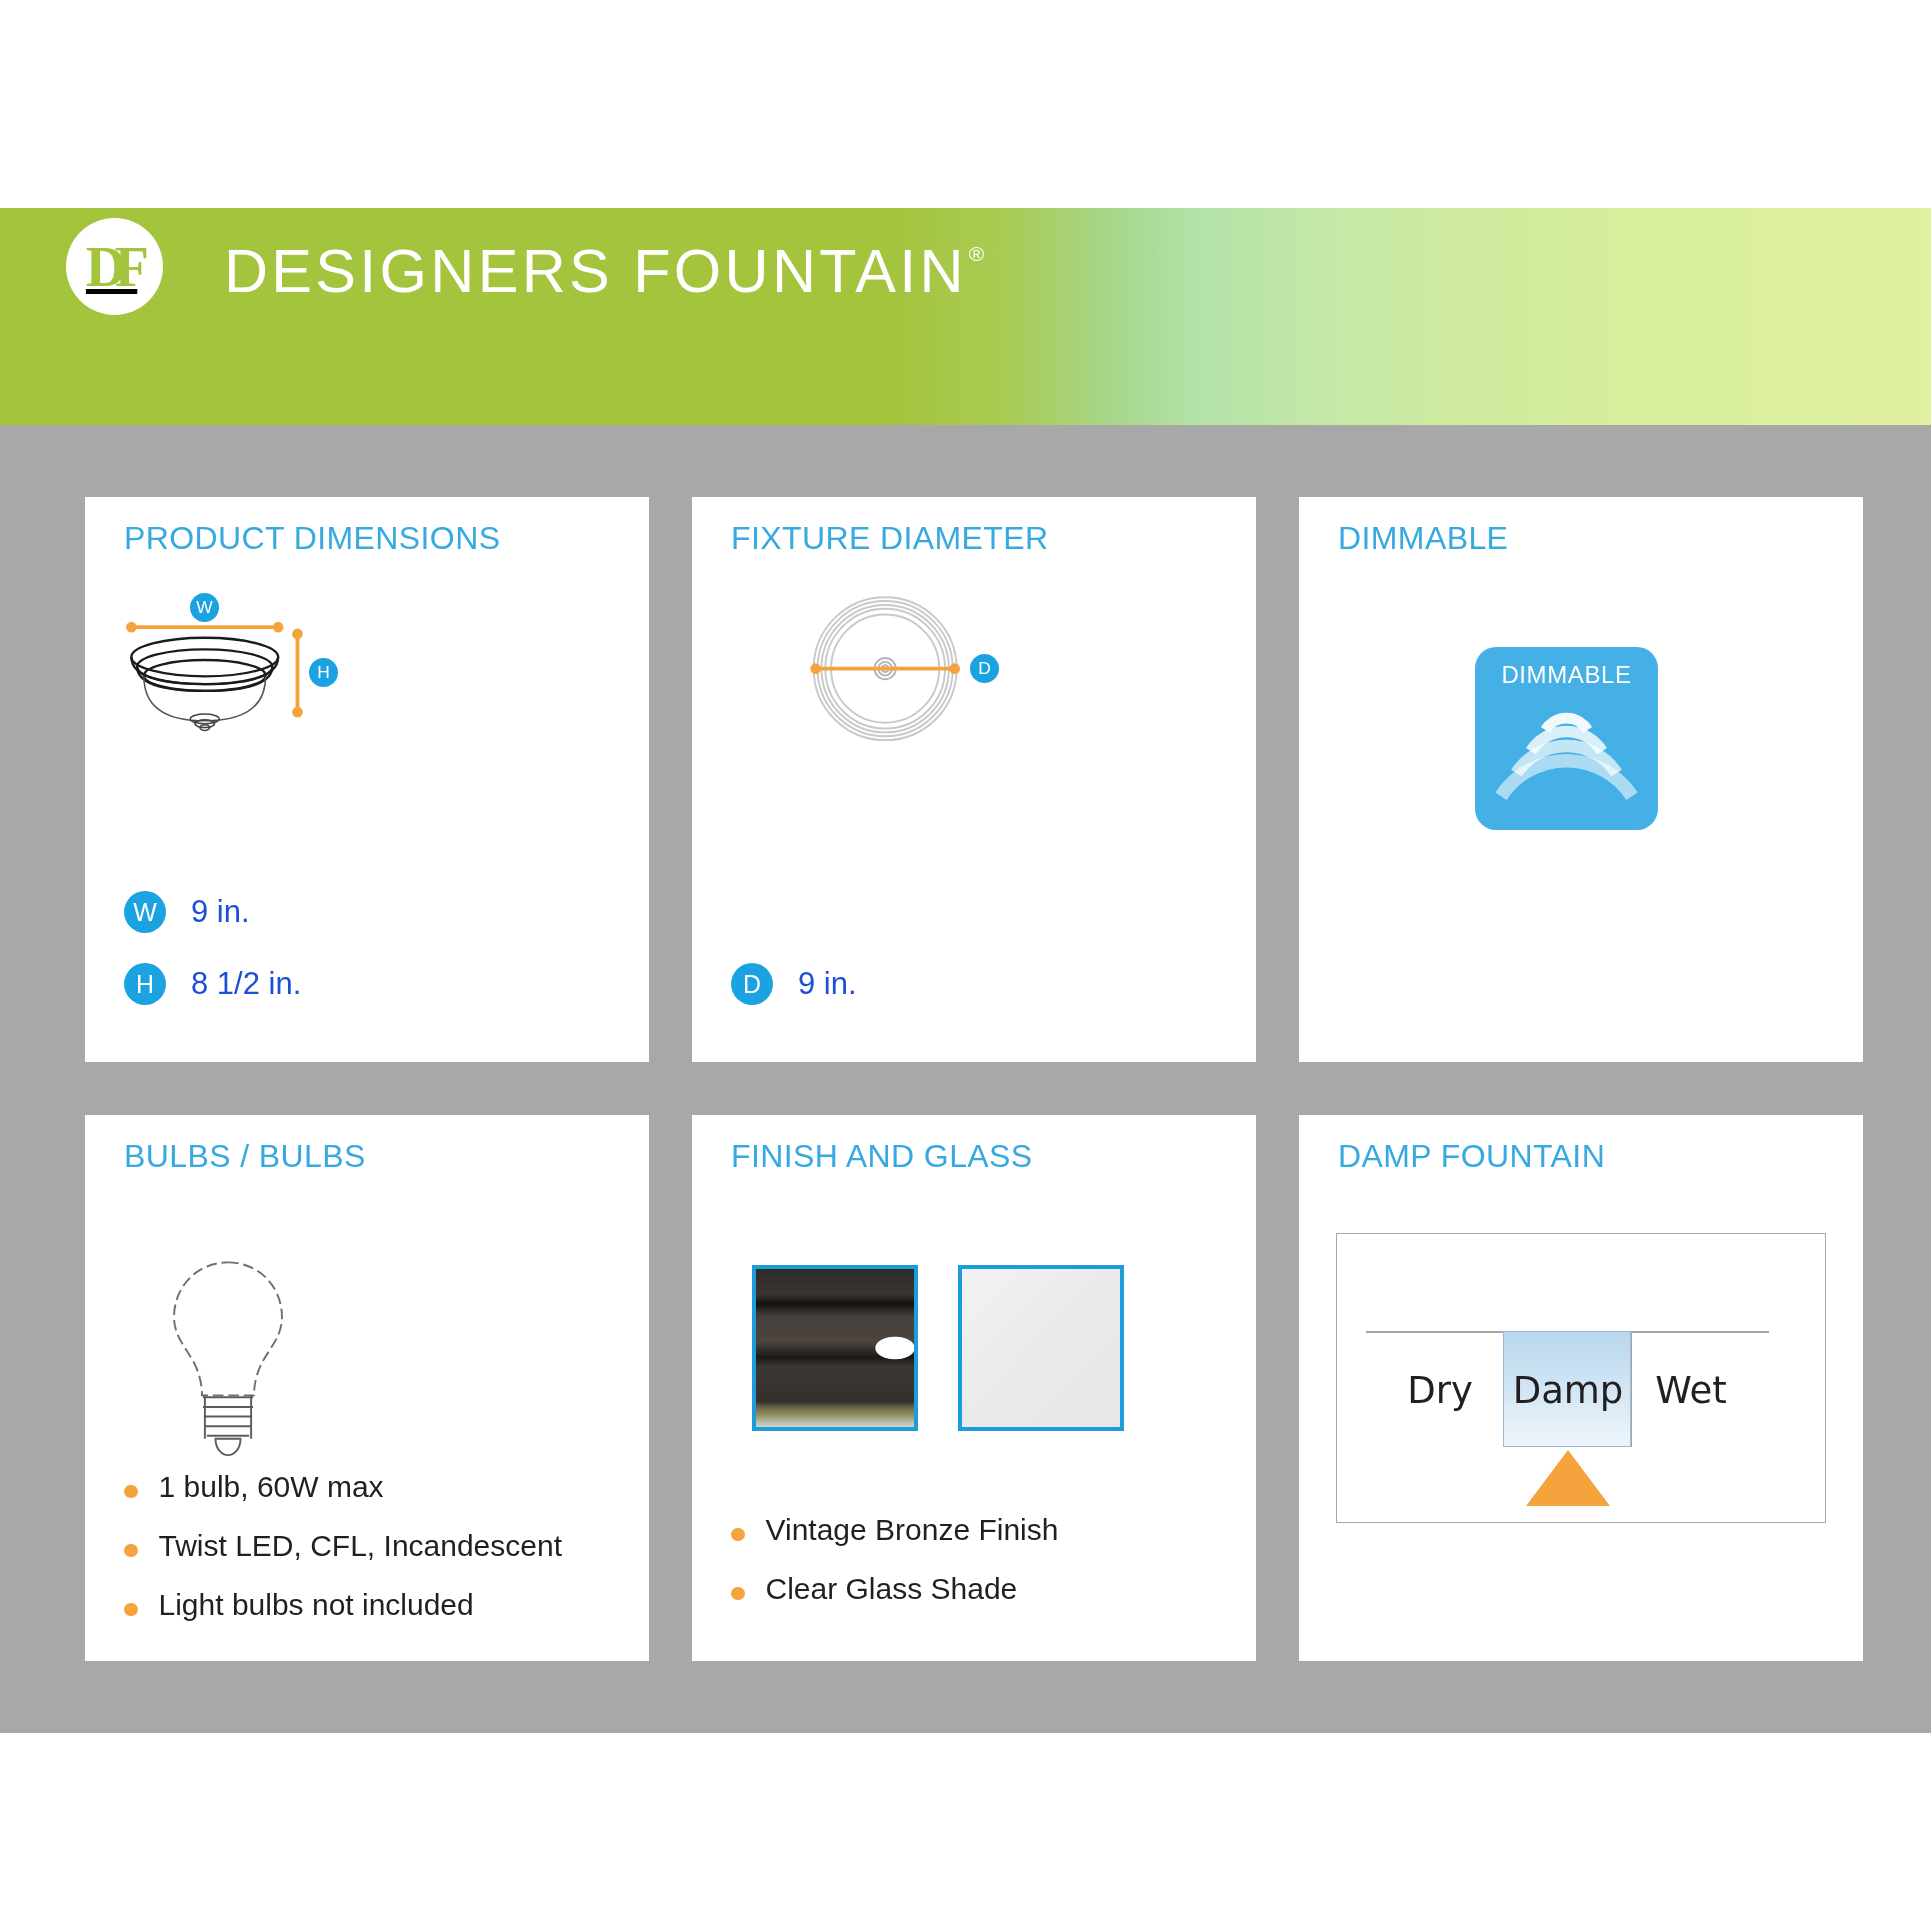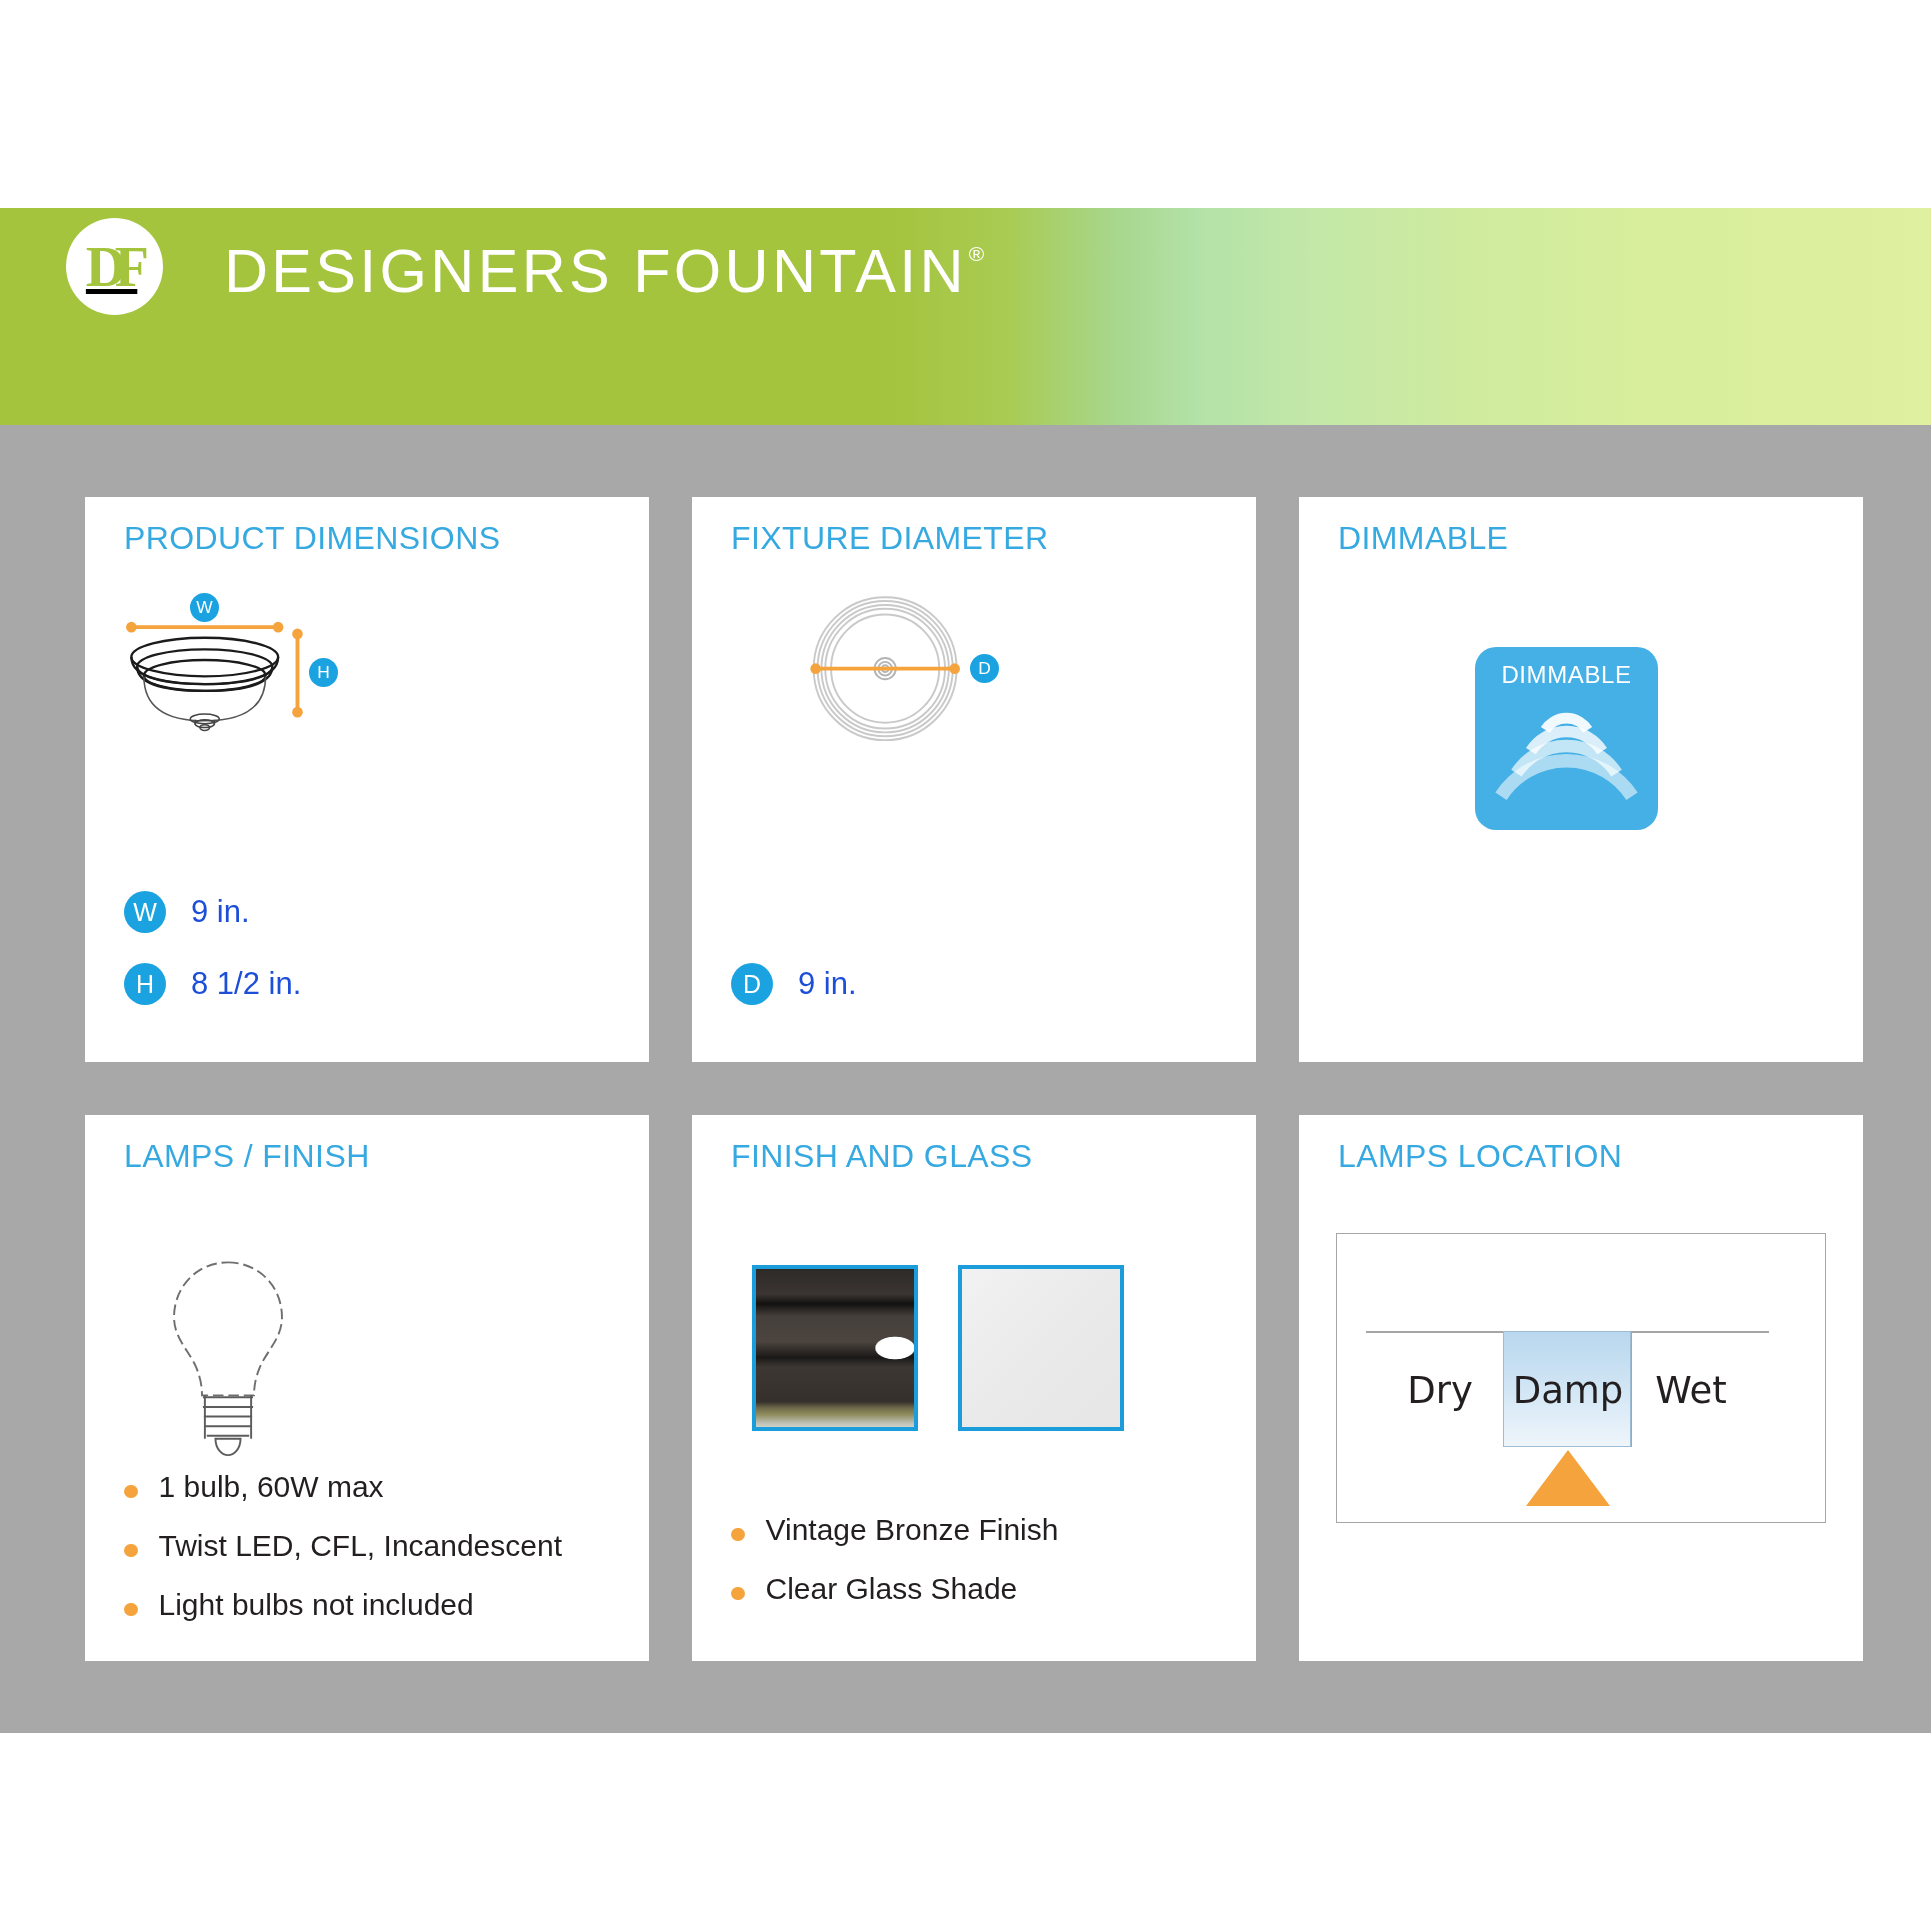--- a/index.html
+++ b/index.html
@@ -341,21 +341,21 @@
         <path d="M73 34 A26 26 0 0 1 117 34" stroke-width="11" opacity="0.92"></path>
         <path d="M58 56 A44 44 0 0 1 132 56" stroke-width="12" opacity="0.8"></path>
         <path d="M43 79 A62 62 0 0 1 147 79" stroke-width="13" opacity="0.68"></path>
         <path d="M27 103 A81 81 0 0 1 163 103" stroke-width="14" opacity="0.55"></path>
       </g>
     </svg>
   </div>
 </div>
 
 <div class="card" id="card-lamps">
-  <div class="card-title">LAMPS / FINISH</div>
+  <div class="card-title">BULBS / BULBS</div>
 
   <svg width="212" height="222" viewBox="0 0 220 230" style="position:absolute;left:37px;top:126px;">
     <g fill="none" stroke="#6f6f6f" stroke-width="2" stroke-dasharray="11 5">
       <path d="M110 22 C142 22 166 47 166 79 C166 101 150 114 143 131 C138 143 137 152 137 160 L83 160 C83 152 82 143 77 131 C70 114 54 101 54 79 C54 47 78 22 110 22 Z"></path>
     </g>
     <g fill="none" stroke="#5c5c5c" stroke-width="2">
       <path d="M84 162 L136 162"></path>
       <path d="M84 172 L136 172"></path>
       <path d="M85 182 L135 182"></path>
       <path d="M86 192 L134 192"></path>
@@ -394,21 +394,21 @@
       <span class="bullet-text">Vintage Bronze Finish</span>
     </div>
     <div class="bullet-item">
       <span class="bullet-dot"></span>
       <span class="bullet-text">Clear Glass Shade</span>
     </div>
   </div>
 </div>
 
 <div class="card" id="card-damp">
-  <div class="card-title">LAMPS LOCATION</div>
+  <div class="card-title">DAMP FOUNTAIN</div>
 
   <div class="damp-box">
     <div class="damp-line" style="left:29px;top:97px;width:139px;"></div>
     <div class="damp-line" style="left:293px;top:97px;width:139px;"></div>
     <div class="damp-vline" style="left:166px;top:97px;height:116px;"></div>
     <div class="damp-vline" style="left:293px;top:97px;height:116px;"></div>
 
     <div class="damp-highlight"></div>
 
     <div class="damp-cell" style="left:50px;top:135px;width:106px;">Dry</div>

